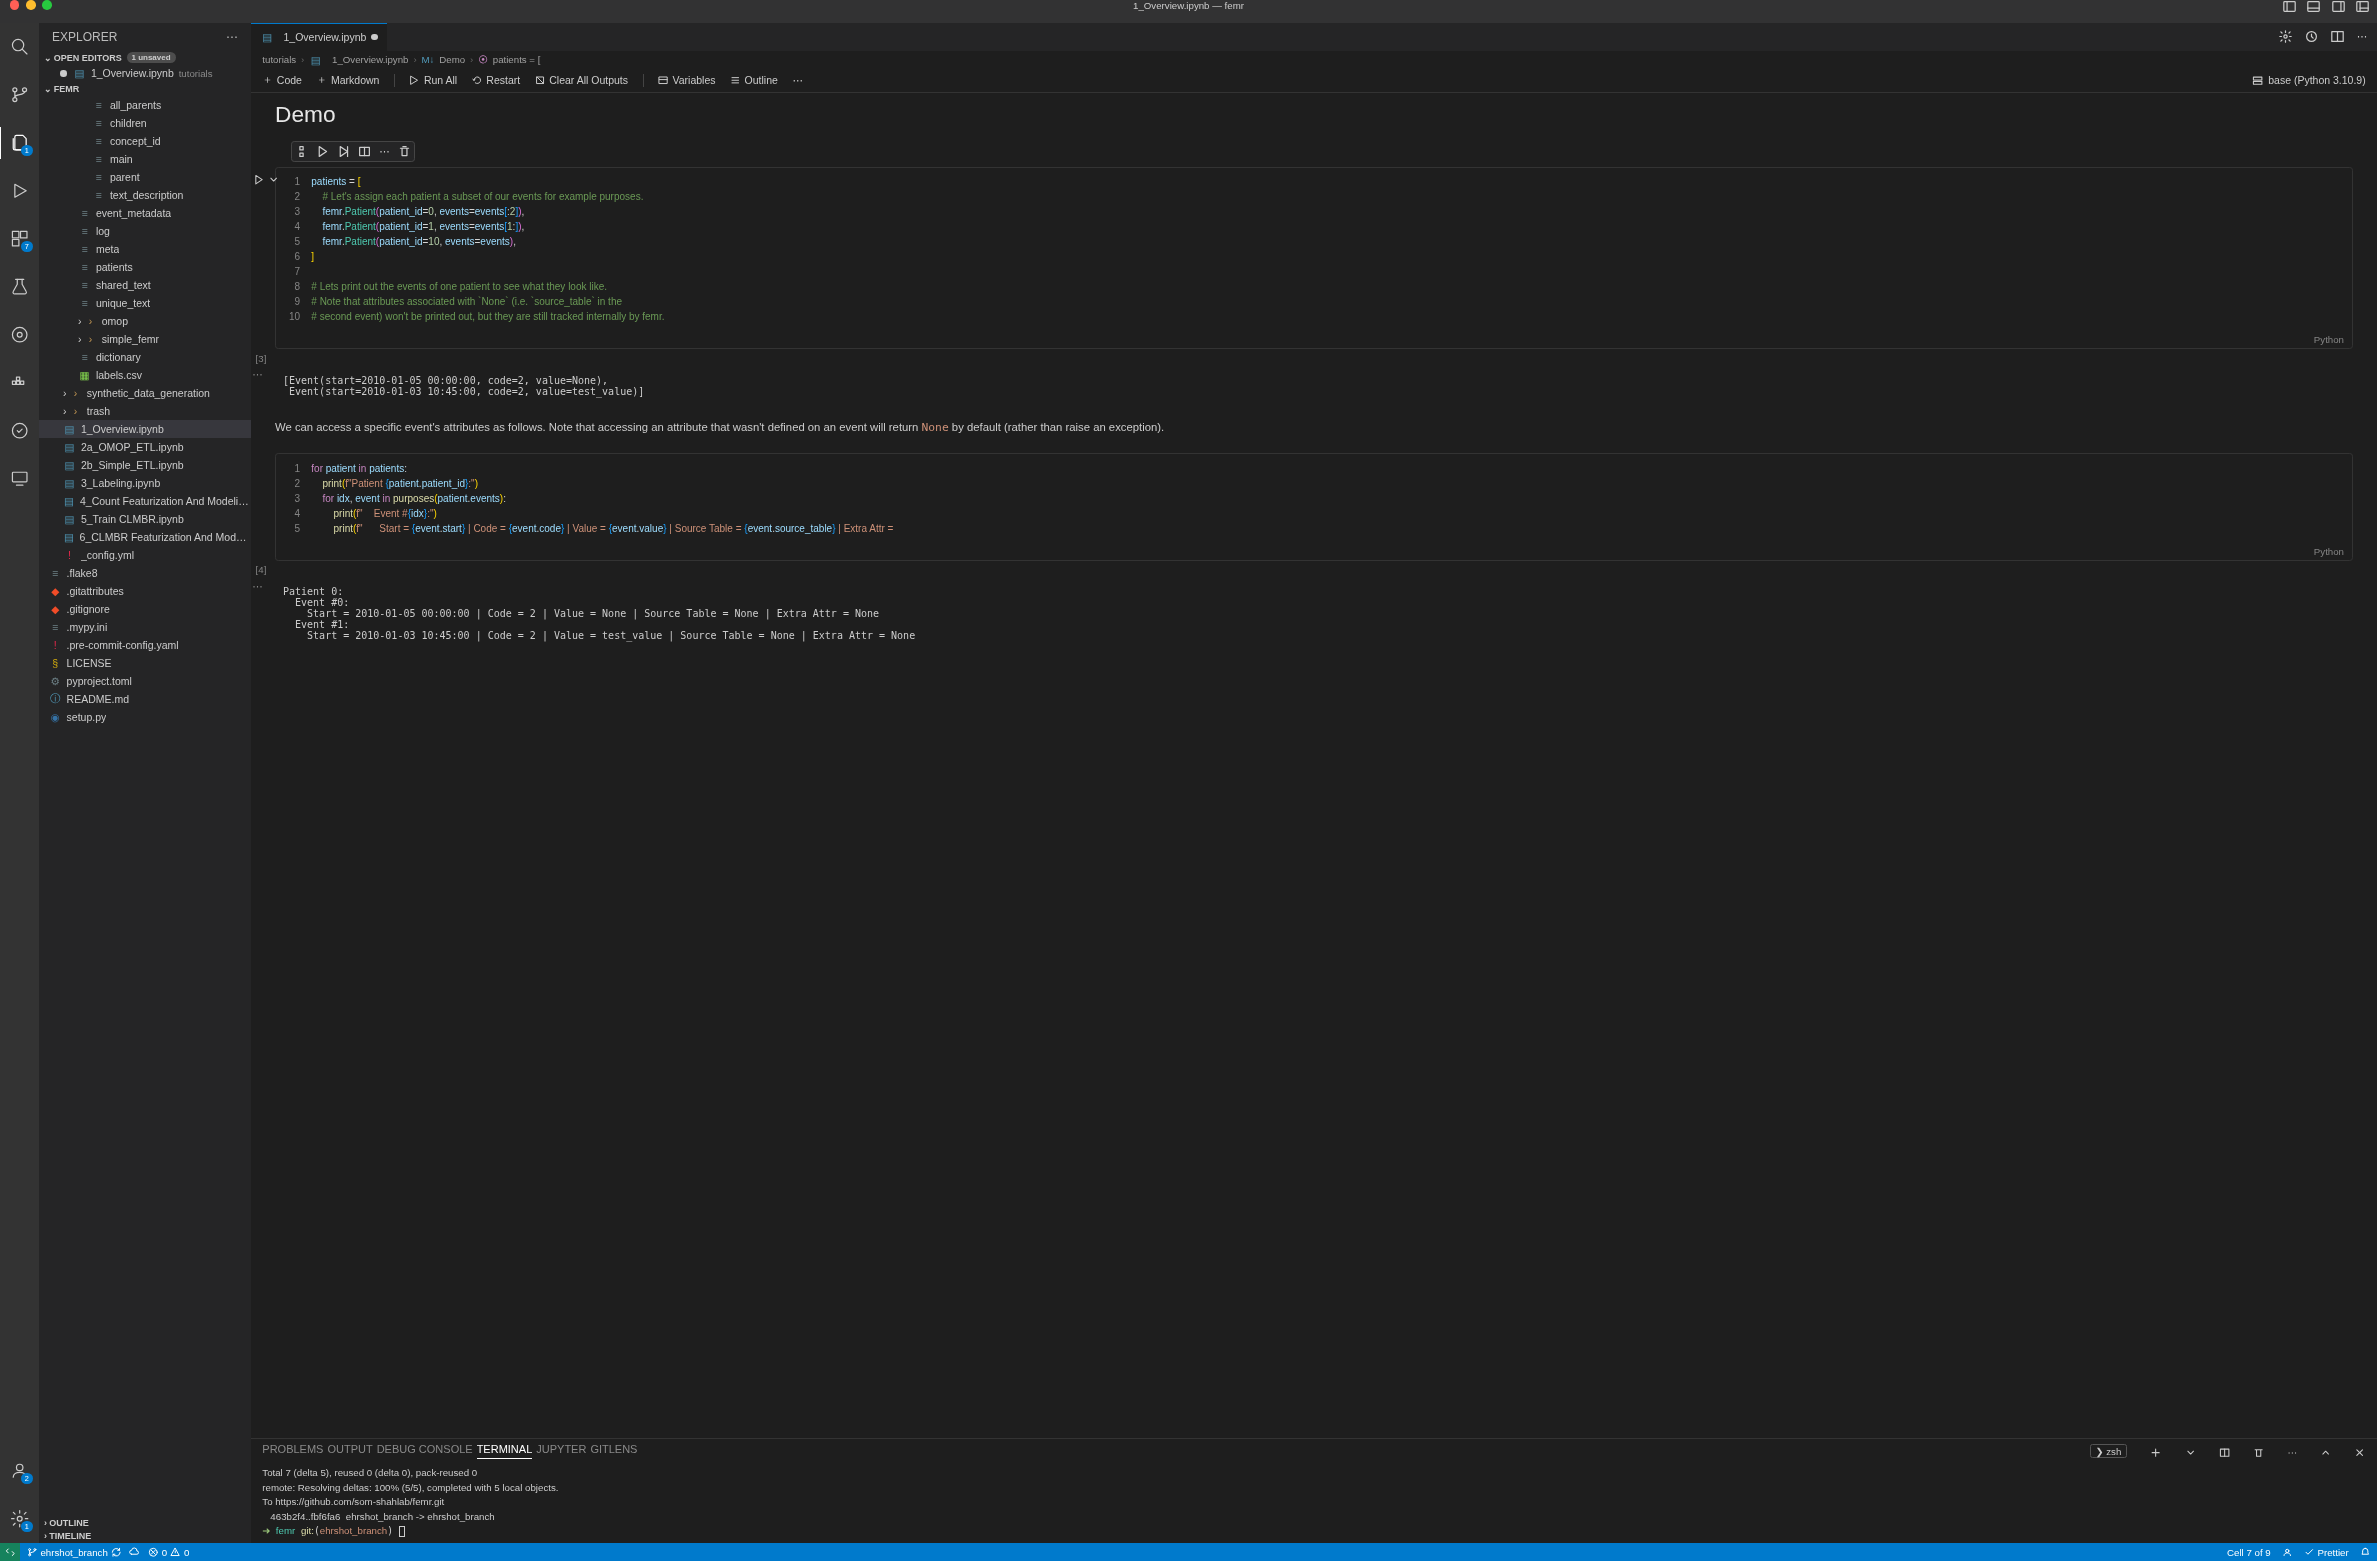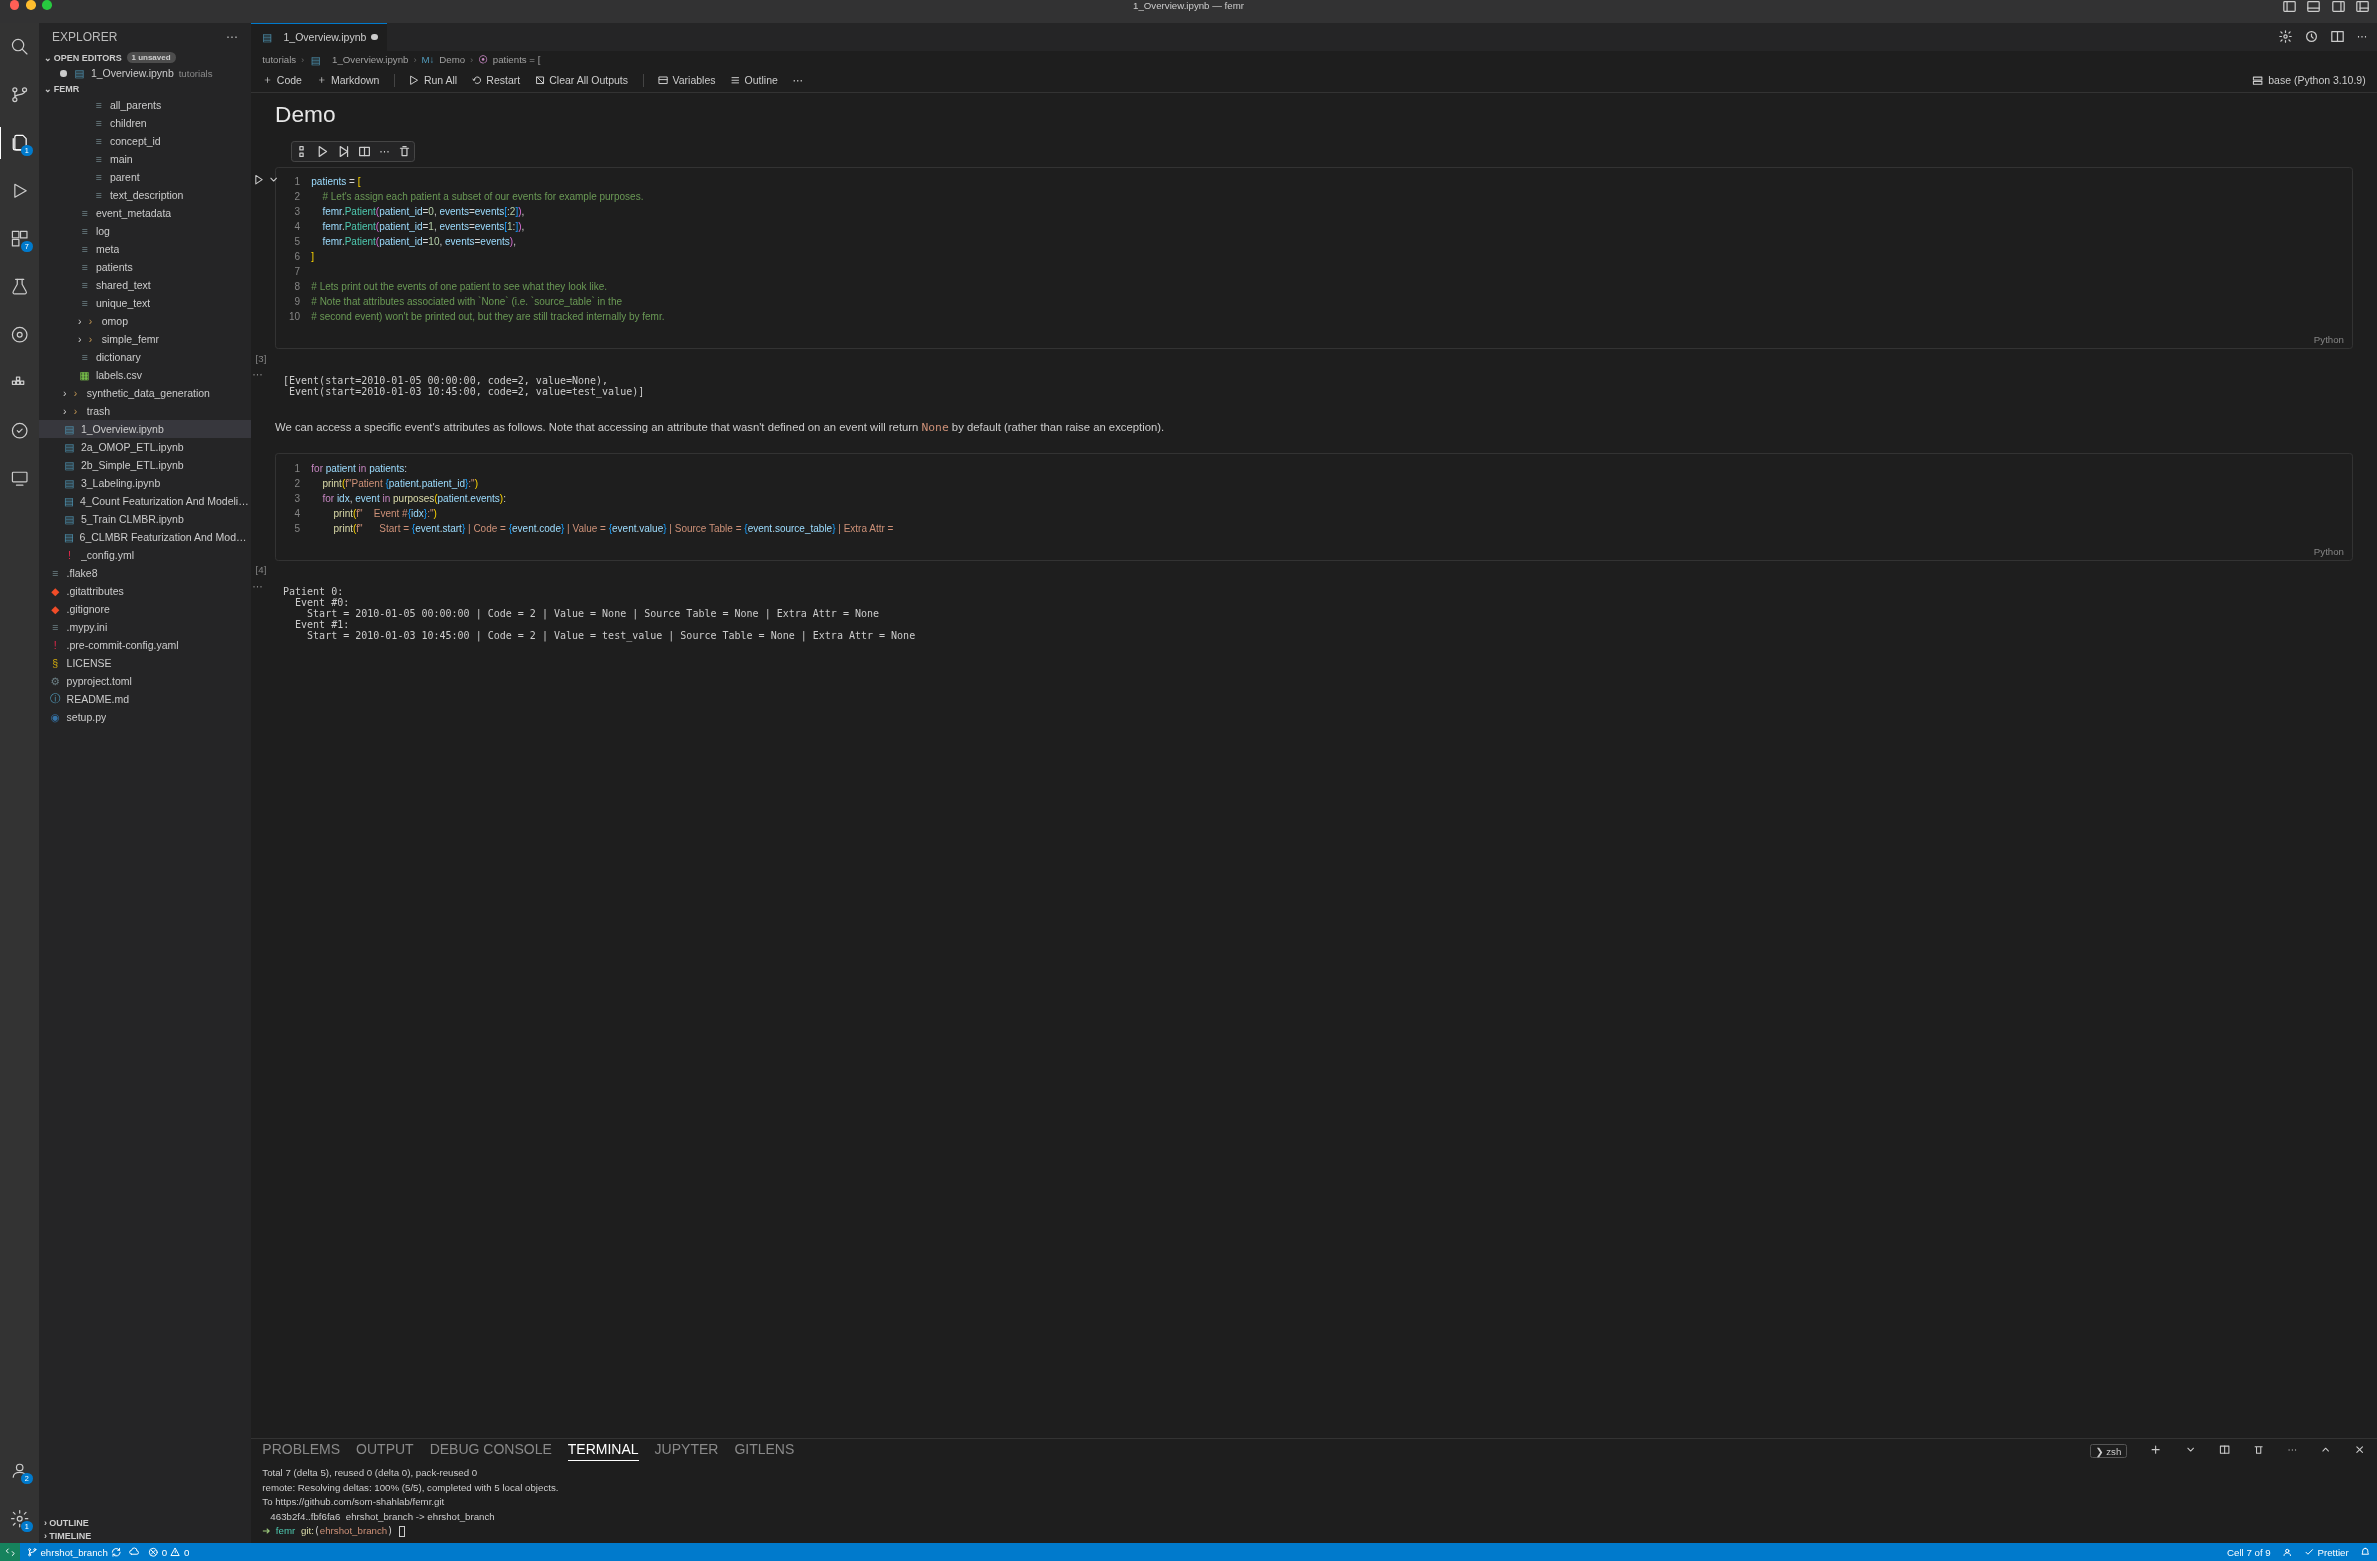--- a/index.html
+++ b/index.html
@@ -95,24 +95,24 @@
 .tk-brk2 { color: #da70d6; }
 .tk-brk3 { color: #179fff; }
 
 .output-block { font-family: Menlo, monospace; font-size: 10px; color: #ccc; padding: 6.5px 0 6.5px 8px; white-space: pre; }
 .output-more { color: #858585; position: absolute; left: -22.7px; }
 .output-wrap { position: relative; margin-bottom: 16px; }
 
 
 .panel { height: 105px; border-top: 0.8px solid #333; background: #1e1e1e; display: flex; flex-direction: column; }
 .panel-tabs { height: 24px; display: flex; align-items: center; padding: 0 11.3px; gap: 16px; justify-content: space-between; }
-.panel-tabs-left { display: flex; gap: 16px; font-size: 14px; }
+.panel-tabs-left { display: flex; gap: 4px; font-size: 11px; }
 .panel-tab { color: #8a8a8a; cursor: pointer; }
 .panel-tab.active { color: #fff; border-bottom: 0.8px solid #fff; padding-bottom: 3.2px; }
-.panel-tabs-right { display: flex; gap: 23px; align-items: flex-start; font-size: 9.7px; color: #ccc; }
+.panel-tabs-right { display: flex; gap: 23px; align-items: flex-end; font-size: 9.7px; color: #ccc; }
 .panel-tabs-right svg { width: 11.3px; height: 11.3px; stroke: #ccc; fill: none; }
 .terminal-body { flex: 1; font-family: Menlo, monospace; font-size: 9.7px; padding: 3.2px 11.3px; color: #ccc; overflow: hidden; white-space: pre; line-height: 1.5; }
 .term-green { color: #4ec9b0; }
 .term-yellow { color: #dcdcaa; }
 .term-branch { color: #ce9178; }
 .term-arrow { color: #98c379; }
 .term-cursor { display: inline-block; width: 5.7px; height: 11.3px; border: 0.8px solid #ccc; vertical-align: middle; }
 
 
 .statusbar { height: 18px; background: #007acc; display: flex; align-items: center; font-size: 9.7px; color: #fff; padding: 0 6.5px; }

